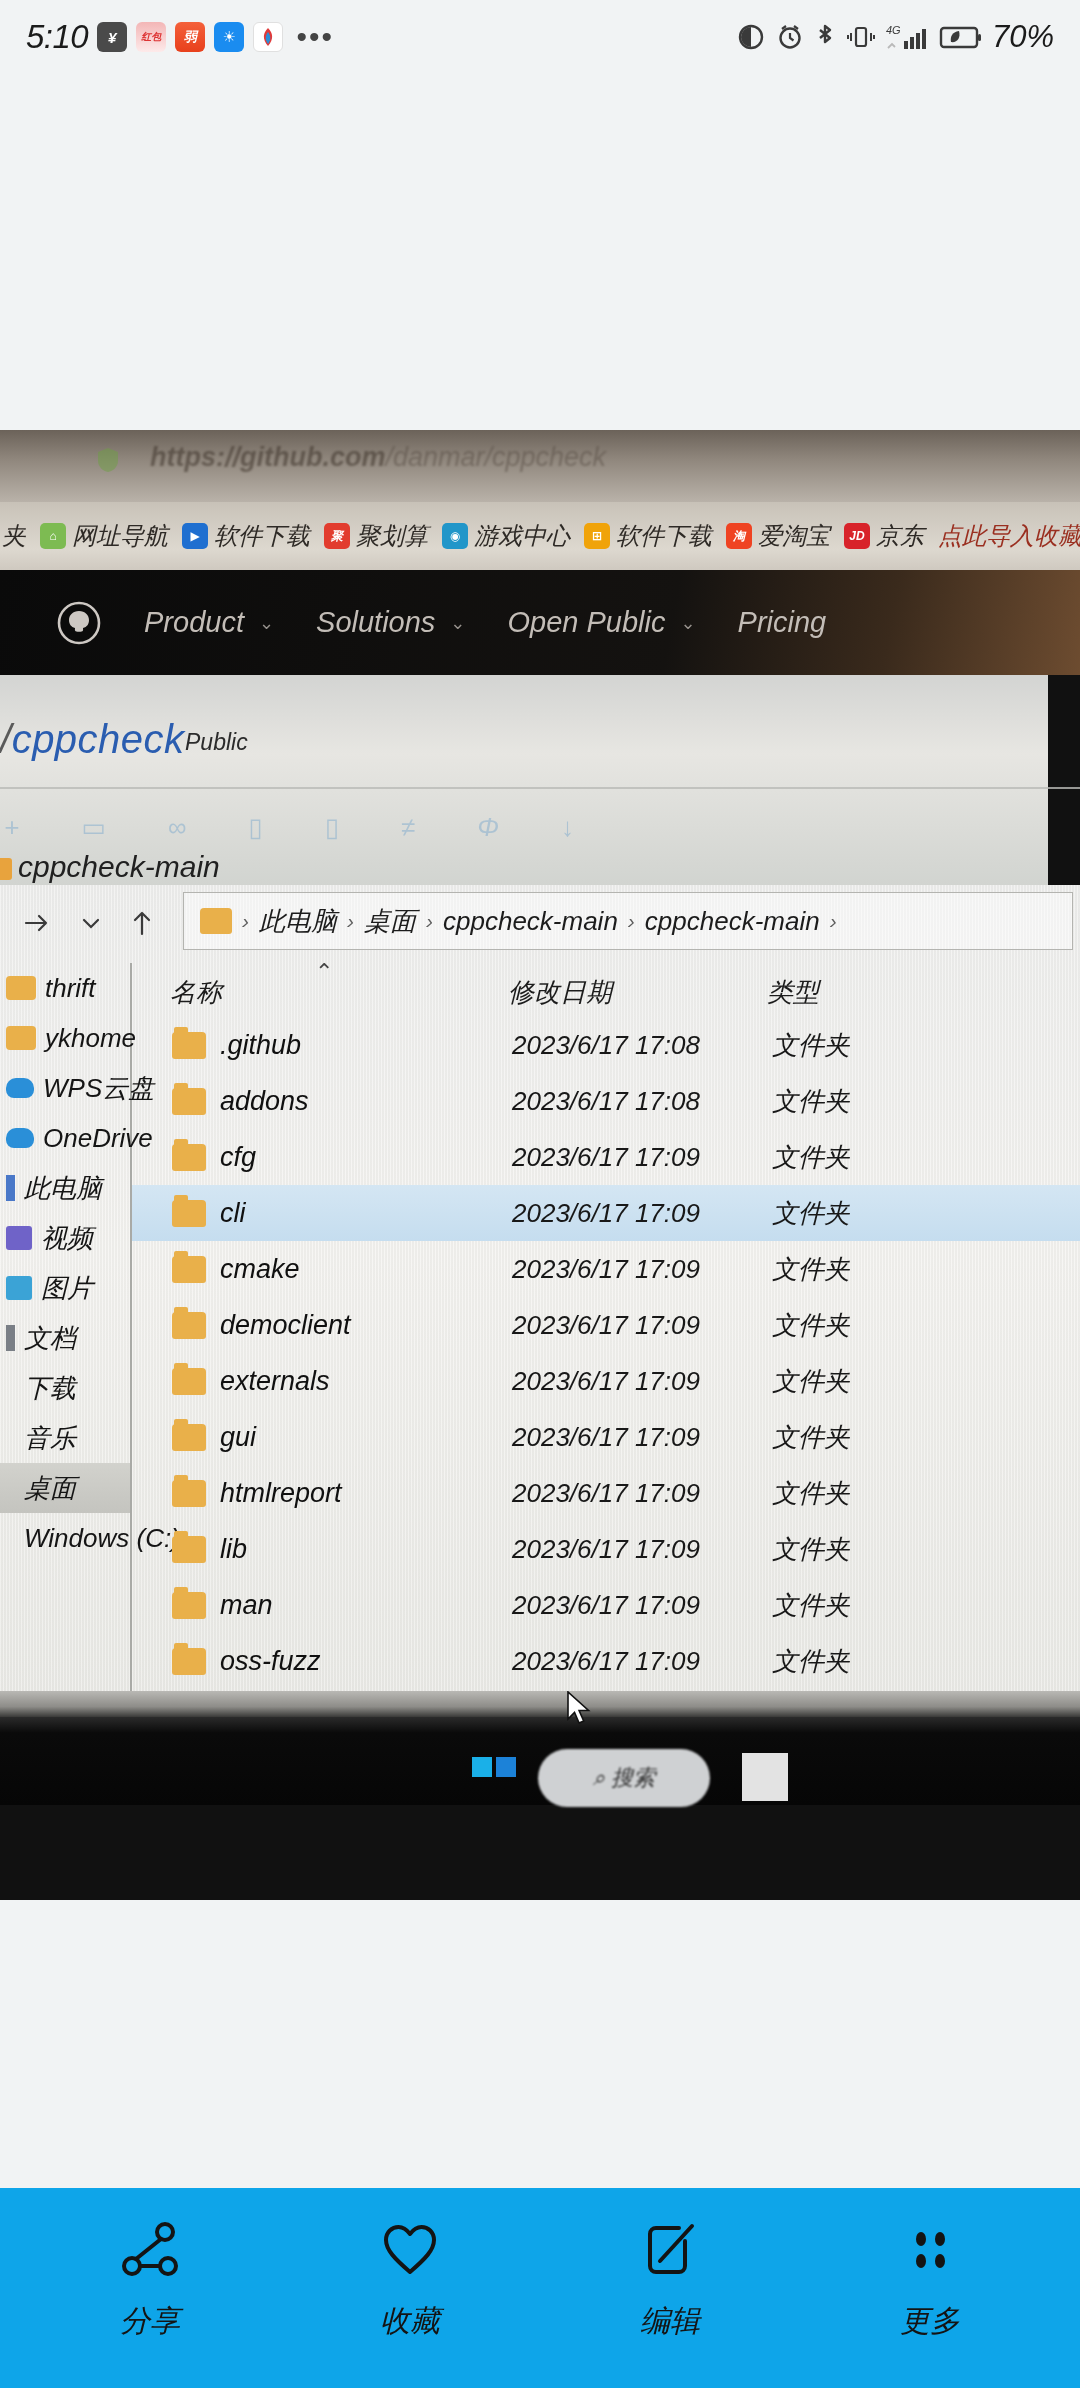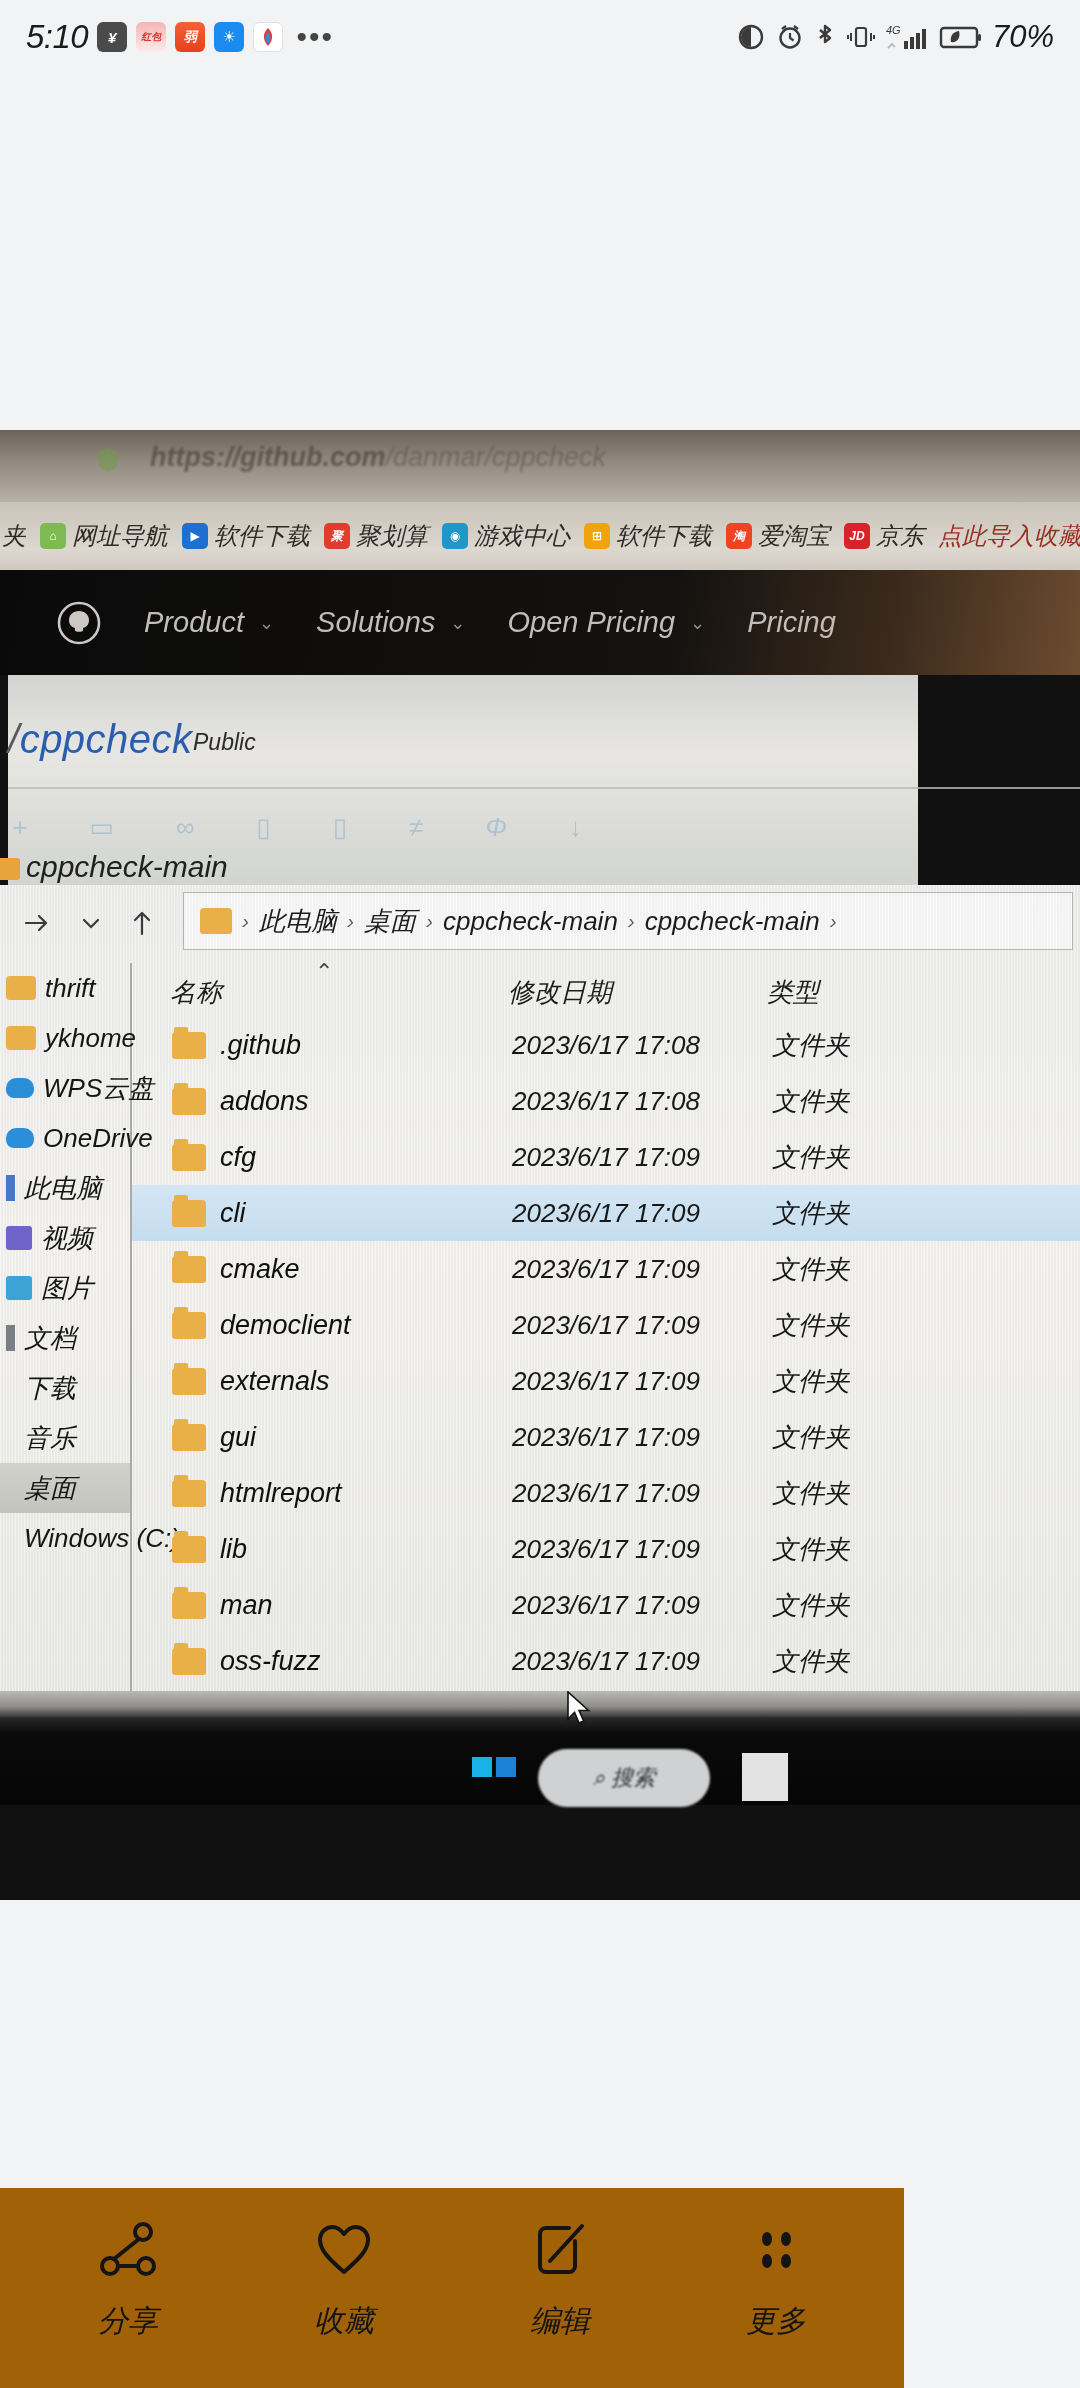--- a/index.html
+++ b/index.html
@@ -74,21 +74,21 @@
     background:linear-gradient(100deg,#0a0a0a 0%, #141210 62%, #3a2a1c 82%, #6d4c30 100%);
     display:flex; align-items:center; gap:42px; padding-left:56px;
     filter: blur(0.7px);
   }
   .gh-logo { width:46px; height:46px; }
   .gh-link { font-size:29px; color:#c3bdb7; display:flex; align-items:center; gap:15px; white-space:nowrap; }
   .gh-link .cv { font-size:18px; opacity:.75; }
 
   
   .ph-ghbody {
-    position:absolute; top:245px; left:8px; width:910px; height:225px;
+    position:absolute; top:245px; left:0; width:1048px; height:225px;
     background:linear-gradient(180deg,#d3d4d2 0%, #e7e6e2 35%, #cfd2ce 100%);
     filter: blur(0.6px);
   }
   .gh-repo { position:absolute; left:0; top:42px; font-size:40px; color:#2a5db0; letter-spacing:0.5px; }
   .gh-repo .slash { color:#5a5a5a; }
   .gh-public { position:absolute; left:185px; top:54px; font-size:23px; color:#2b2b2b; }
   .gh-rule { position:absolute; left:0; top:112px; width:1080px; height:2px; background:#b9bab6; opacity:.8; }
   .gh-tabs { position:absolute; left:0; top:122px; width:1080px; height:60px; opacity:.26;
              display:flex; align-items:center; gap:62px; padding-left:4px; color:#2d7fc4; font-size:26px;}
   .gh-folderrow { position:absolute; left:0; top:175px; width:1080px; height:50px; }
@@ -150,22 +150,22 @@
     position:absolute; left:538px; top:32px; width:172px; height:58px;
     background:#cfd1d3; border-radius:30px; display:flex; align-items:center; justify-content:center;
     font-size:22px; color:#2b2b2b; gap:6px; filter: blur(0.9px);
   }
   .tb-sq { position:absolute; left:742px; top:36px; width:46px; height:48px; background:#e3e3e3;}
   .ph-bezel { position:absolute; left:0; bottom:88px; width:1080px; height:26px;
               background:linear-gradient(180deg,#b9b8b4,#8e8d89 60%,#3a3a38); }
 
   
   .bottombar {
-    position:absolute; left:0; bottom:0; width:904px; height:200px;
-    background:#a16207; display:flex; align-items:center; justify-content:space-around;
+    position:absolute; left:0; bottom:0; width:1080px; height:200px;
+    background:#0ea5e9; display:flex; align-items:center; justify-content:space-around;
     padding: 0 20px 18px;
   }
   .bb-item { display:flex; flex-direction:column; align-items:center; gap:18px; cursor:pointer; width:170px;}
   .bb-ico { height:66px; display:flex; align-items:center; justify-content:center; }
   .bb-label { font-size:30px; color:#141414; }
 </style>
 </head>
 <body>
 
 <div class="screen">
@@ -290,21 +290,21 @@
       </span>
       <span class="gh-link">
             <span>Product</span>
             <span class="cv">⌄</span>
           </span>
       <span class="gh-link">
             <span>Solutions</span>
             <span class="cv">⌄</span>
           </span>
       <span class="gh-link">
-            <span>Open Pricing</span>
+            <span>Open Public</span>
             <span class="cv">⌄</span>
           </span>
       <span class="gh-link">
             <span>Pricing</span>
           </span>
     </div>
 
     <div class="ph-ghbody">
       <div class="gh-repo"><span class="slash">/</span><span>cppcheck</span></div>
       <div class="gh-public">Public</div>

